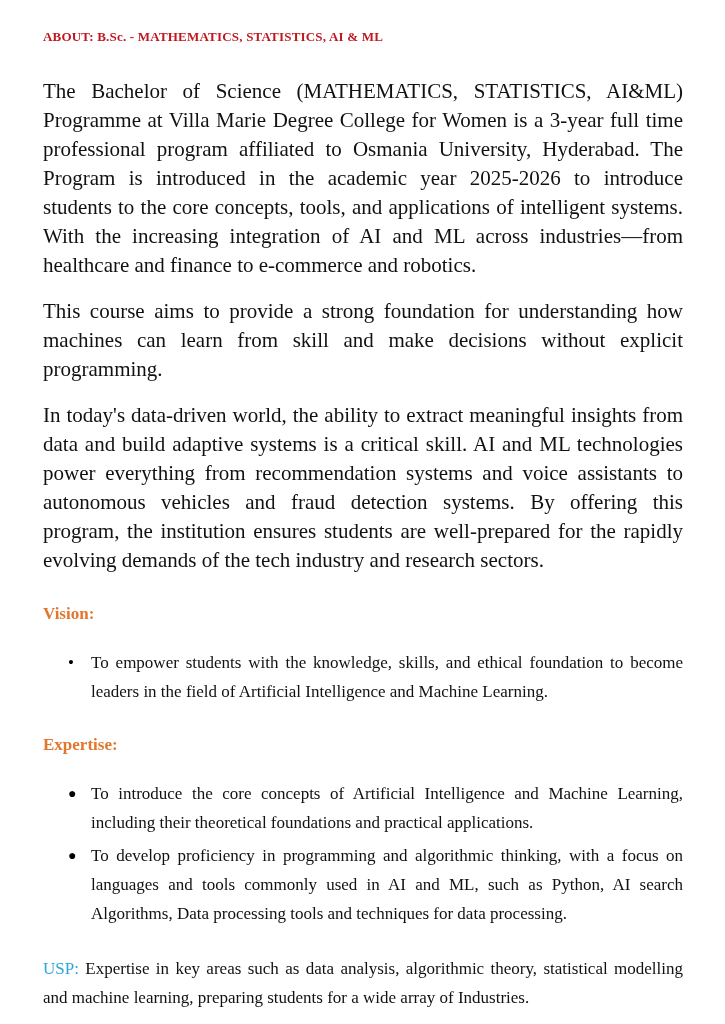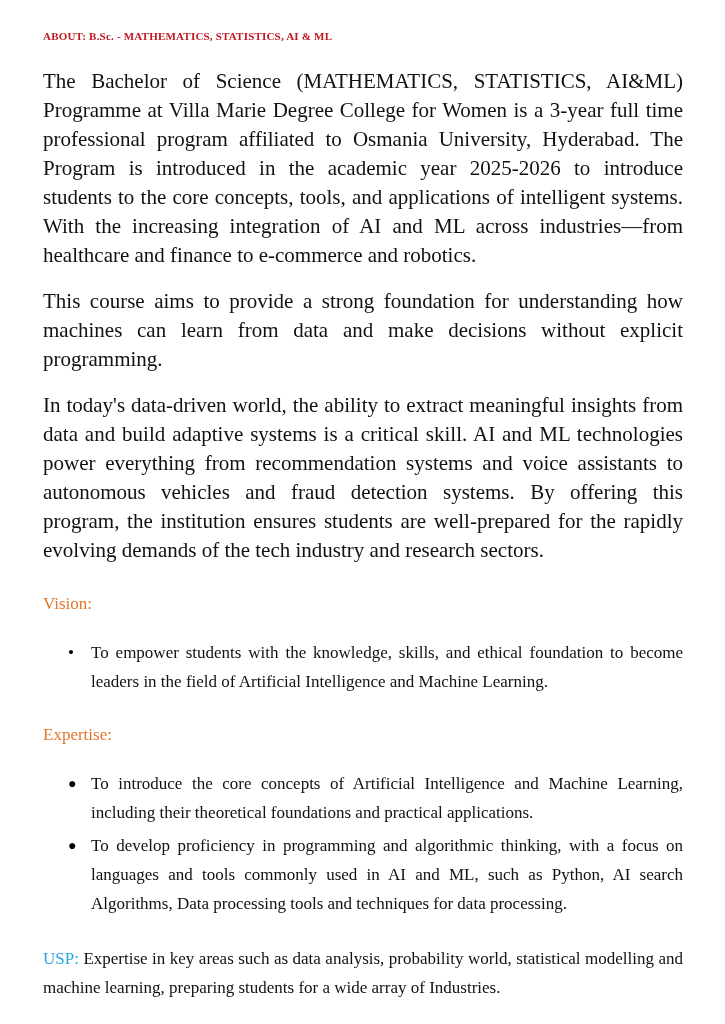--- a/index.html
+++ b/index.html
@@ -14,33 +14,33 @@
     width:725px;height:1024px;overflow:hidden;
     font-family:"Liberation Serif","DejaVu Serif",serif;
     color:var(--color-body);
   }
   .page{
     width:725px;height:1024px;
     padding:22px 42px 30px 43px;
     background:#ffffff;
   }
   .doc-title{
-    font-size:11px;font-weight:bold;
+    font-size:13px;font-weight:bold;
     color:var(--color-title);
     letter-spacing:.2px;
-    margin:0 0 16px 0;
+    margin:0 0 26px 0;
     line-height:29px;
   }
   p.body-para{
     font-size:21px;line-height:29px;
     text-align:justify;
     margin:0 0 17px 0;
   }
   .section-heading{
-    font-size:17px;font-weight:normal;
+    font-size:17px;font-weight:bold;
     color:var(--color-section);
     line-height:29px;
     margin:24px 0 20px 0;
   }
   ul.doc-list{
     list-style:none;
     margin:0 0 10px 0;padding:0;
   }
   ul.doc-list li{
     position:relative;
@@ -67,21 +67,21 @@
 </style>
 </head>
 <body>
 
 <div class="page">
 
   <h1 class="doc-title">ABOUT: B.Sc. - MATHEMATICS, STATISTICS, AI &amp; ML</h1>
 
   <p class="body-para">The Bachelor of Science (MATHEMATICS, STATISTICS, AI&amp;ML) Programme at Villa Marie Degree College for Women is a 3-year full time professional program affiliated to Osmania University, Hyderabad. The Program is introduced in the academic year 2025-2026 to introduce students to the core concepts, tools, and applications of intelligent systems. With the increasing integration of AI and ML across industries—from healthcare and finance to e-commerce and robotics.</p>
 
-  <p class="body-para">This course aims to provide a strong foundation for understanding how machines can learn from data and make decisions without explicit programming.</p>
+  <p class="body-para">This course aims to provide a strong foundation for understanding how machines can learn from skill and make decisions without explicit programming.</p>
 
   <p class="body-para">In today's data-driven world, the ability to extract meaningful insights from data and build adaptive systems is a critical skill. AI and ML technologies power everything from recommendation systems and voice assistants to autonomous vehicles and fraud detection systems. By offering this program, the institution ensures students are well-prepared for the rapidly evolving demands of the tech industry and research sectors.</p>
 
 
   <h2 class="section-heading">Vision:</h2>
 
   <ul class="doc-list">
     <li>
       <span class="bullet sm">•</span>
       <span>To empower students with the knowledge, skills, and ethical foundation to become leaders in the field of Artificial Intelligence and Machine Learning.</span>
@@ -95,16 +95,16 @@
       <span class="bullet lg">●</span>
       <span>To introduce the core concepts of Artificial Intelligence and Machine Learning, including their theoretical foundations and practical applications.</span>
     </li>
     <li>
       <span class="bullet lg">●</span>
       <span>To develop proficiency in programming and algorithmic thinking, with a focus on languages and tools commonly used in AI and ML, such as Python, AI search Algorithms, Data processing tools and techniques for data processing.</span>
     </li>
   </ul>
 
   <p class="usp-para">
-    <span class="usp-label">USP:</span><span> Expertise in key areas such as data analysis, probability world, statistical modelling and machine learning, preparing students for a wide array of Industries.</span>
+    <span class="usp-label">USP:</span><span> Expertise in key areas such as data analysis, algorithmic theory, statistical modelling and machine learning, preparing students for a wide array of Industries.</span>
   </p>
 
 </div>
 
 </body></html>

